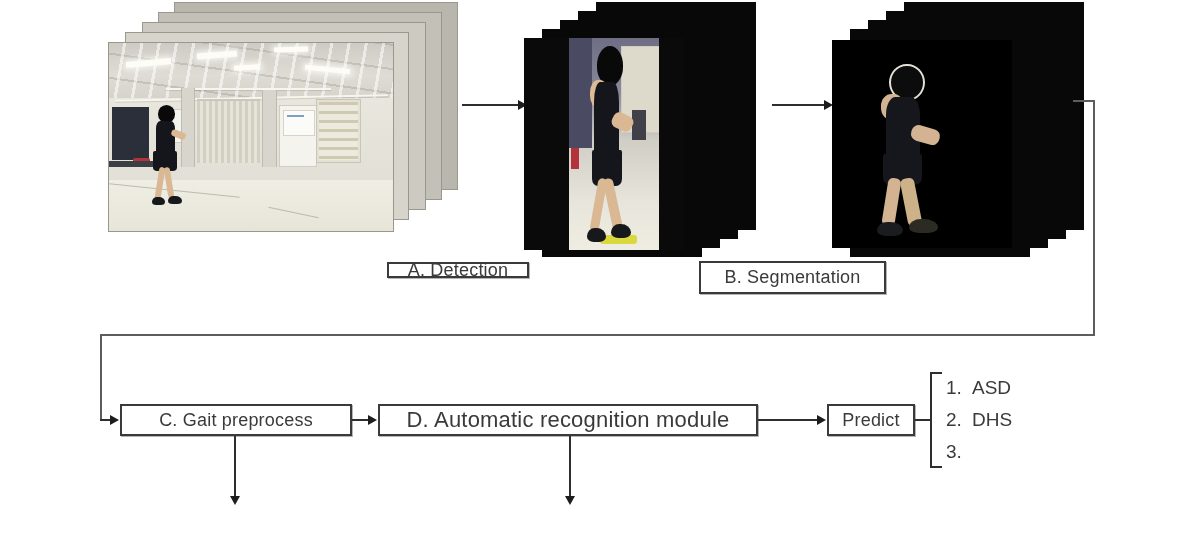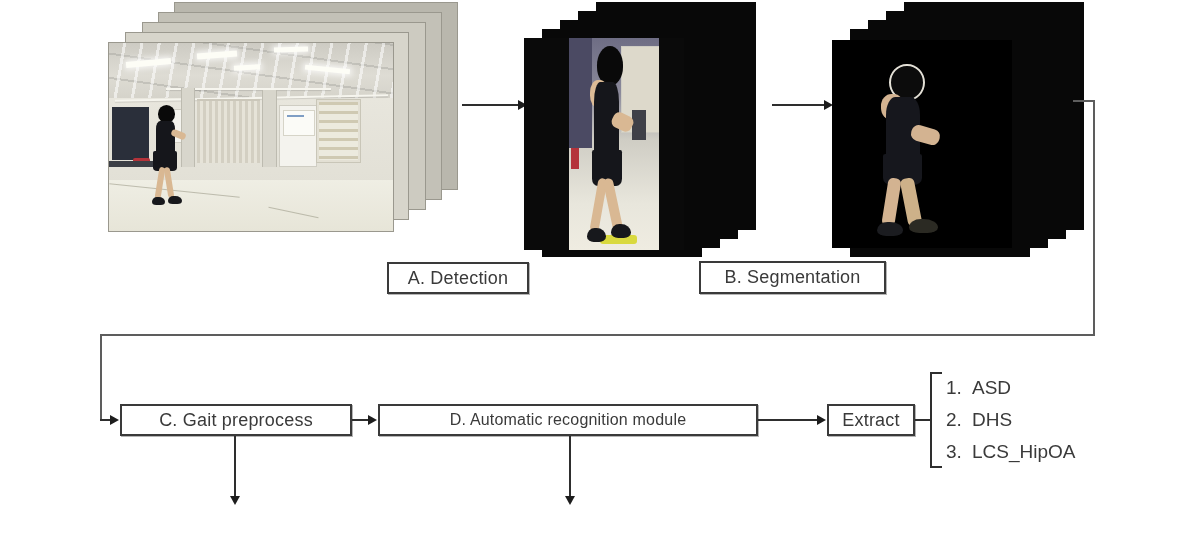--- a/index.html
+++ b/index.html
@@ -230,62 +230,61 @@
     </div>
   </div>
 
   <div class="hline thin" style="left:1073px;top:100px;width:22px;"></div>
   <div class="vline thin" style="left:1093px;top:100px;height:236px;"></div>
   <div class="hline thin" style="left:100px;top:334px;width:995px;"></div>
   <div class="vline thin" style="left:100px;top:334px;height:86px;"></div>
   <div class="hline" style="left:100px;top:419px;width:12px;"></div>
   <div class="arrow-r" style="left:110px;top:415px;"></div>
 
-  <div class="pbox" style="left:387px;top:262px;width:142px;height:32px;font-size:18px;">
+  <div class="pbox" style="left:387px;top:262px;width:142px;height:16px;font-size:18px;">
     <span>A. Detection</span>
   </div>
 
   <div class="pbox" style="left:120px;top:404px;width:232px;height:32px;font-size:18px;">
     <span>C. Gait preprocess</span>
   </div>
 
   <div class="pbox" style="left:699px;top:261px;width:187px;height:33px;font-size:18px;">
     <span>B. Segmentation</span>
   </div>
 
   <div class="hline" style="left:352px;top:419px;width:16px;"></div>
   <div class="arrow-r" style="left:368px;top:415px;"></div>
 
-  <div class="pbox" style="left:378px;top:404px;width:380px;height:32px;font-size:16px;justify-content:center;">
+  <div class="pbox" style="left:378px;top:404px;width:380px;height:32px;font-size:22px;justify-content:center;">
     <span>D. Automatic recognition module</span>
   </div>
 
   <div class="hline" style="left:758px;top:419px;width:60px;"></div>
   <div class="arrow-r" style="left:817px;top:415px;"></div>
 
   <div class="pbox" style="left:827px;top:404px;width:88px;height:32px;font-size:18px;">
-    <span>Extract</span>
+    <span>Predict</span>
   </div>
 
   <div class="hline" style="left:915px;top:419px;width:16px;"></div>
 
   <div class="bracket" style="left:930px;top:372px;width:12px;height:96px;"></div>
 
   <div class="plist" style="left:946px;top:372px;font-size:19px;line-height:32px;">
     <div class="row">
       <span class="num">1.</span>
       <span>ASD</span>
     </div>
     <div class="row">
       <span class="num">2.</span>
       <span>DHS</span>
     </div>
     <div class="row">
       <span class="num">3.</span>
-      <span>LCS_HipOA</span>
     </div>
   </div>
 
   <div class="vline" style="left:234px;top:436px;height:62px;"></div>
   <div class="arrow-d" style="left:230px;top:496px;"></div>
 
   <div class="vline" style="left:569px;top:436px;height:62px;"></div>
   <div class="arrow-d" style="left:565px;top:496px;"></div>
 
 </div>

